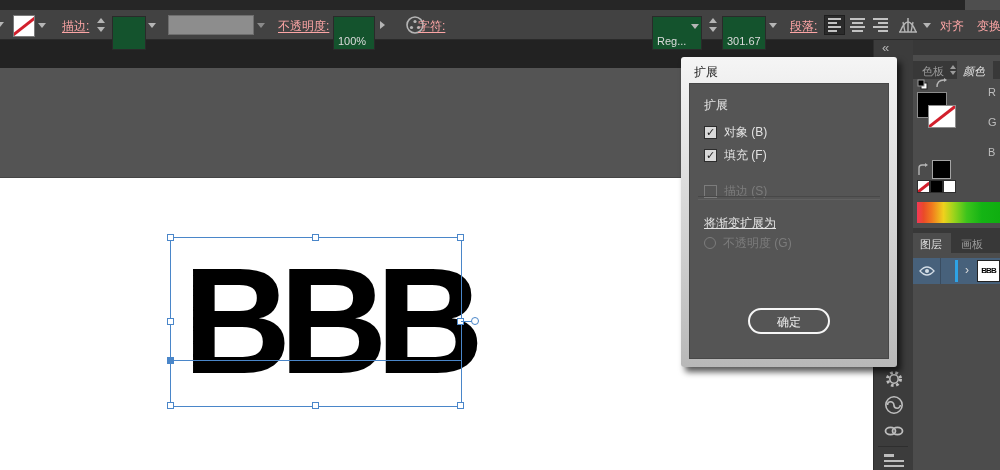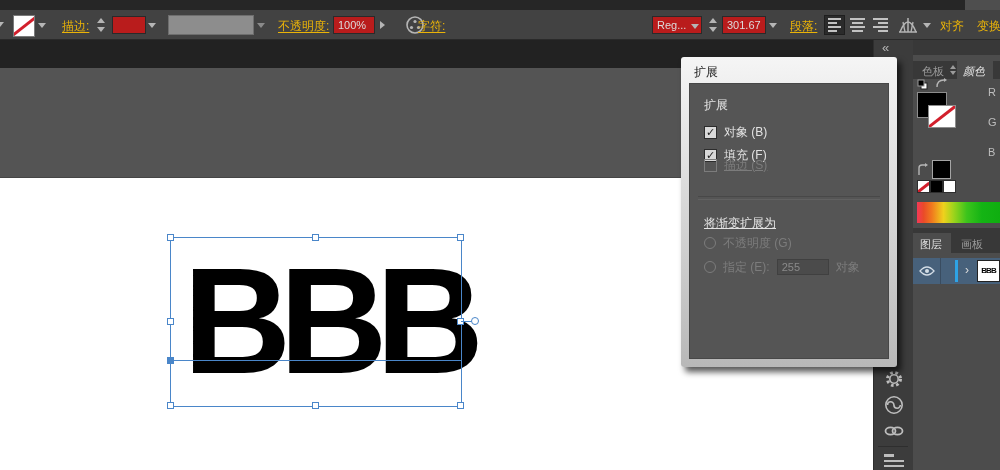--- a/index.html
+++ b/index.html
@@ -6,24 +6,24 @@
   .app{position:relative;width:1000px;height:470px;overflow:hidden;
        font-family:"Liberation Sans","DejaVu Sans",sans-serif;
        -webkit-font-smoothing:antialiased;color:#c9c9c9;font-size:12px;}
   .abs{position:absolute;}
   .u{text-decoration:underline;text-underline-offset:2px;}
 
   
   .top-strip{left:0;top:0;width:1000px;height:10px;background:#262626;}
   .top-strip .appbar-box{left:965px;top:0;width:35px;height:10px;background:#4e4e4e;}
   .control-bar{left:0;top:10px;width:1000px;height:30px;background:#424242;border-bottom:1px solid #2a2a2a;box-sizing:border-box;}
-  .lbl{position:absolute;top:8px;font-size:12px;color:#eab308;white-space:nowrap;}
+  .lbl{position:absolute;top:8px;font-size:12px;color:#fca5a5;white-space:nowrap;}
   .chev{position:absolute;width:0;height:0;border-left:4px solid transparent;border-right:4px solid transparent;border-top:5px solid #b5b5b5;}
   .chev-r{position:absolute;width:0;height:0;border-top:4px solid transparent;border-bottom:4px solid transparent;border-left:5px solid #b5b5b5;}
-  .field{position:absolute;height:18px;background:#b91c1c;border:1px solid #2a2a2a;box-sizing:border-box;color:#dcdcdc;font-size:11px;line-height:16px;padding:0 4px;}
+  .field{position:absolute;height:18px;background:#14532d;border:1px solid #2a2a2a;box-sizing:border-box;color:#dcdcdc;font-size:11px;line-height:16px;padding:16px 4px;}
   .swatch-none{background:#fff;position:relative;overflow:hidden;}
   .swatch-none::after{content:"";position:absolute;left:-20%;top:45%;width:140%;height:3px;background:#d21f2c;transform:rotate(-38deg);}
   .stepper{position:absolute;width:10px;height:16px;}
   .stepper .up{position:absolute;left:1px;top:1px;width:0;height:0;border-left:4px solid transparent;border-right:4px solid transparent;border-bottom:5px solid #b5b5b5;}
   .stepper .dn{position:absolute;left:1px;bottom:1px;width:0;height:0;border-left:4px solid transparent;border-right:4px solid transparent;border-top:5px solid #b5b5b5;}
   .alignbtn{position:absolute;top:5px;width:21px;height:20px;display:flex;flex-direction:column;justify-content:center;gap:2px;padding:0 3px;box-sizing:border-box;}
   .alignbtn div{height:2px;background:#c2c2c2;}
   .alignbtn.sel{background:#2b2b2b;border:1px solid #1f1f1f;}
   .al-l div:nth-child(even){width:70%;} .al-l div:nth-child(odd){width:100%;}
   .al-c div:nth-child(even){width:70%;margin:0 auto;} .al-c div:nth-child(odd){width:100%;}
@@ -289,38 +289,33 @@
       <span class="dlg-sec" style="top:13px;">扩展</span>
 
       <div class="dlg-row" style="top:41px;">
         <span class="cb">✓</span>
         <span>对象 (B)</span>
       </div>
       <div class="dlg-row" style="top:64px;">
         <span class="cb">✓</span>
         <span>填充 (F)</span>
       </div>
-      <div class="dlg-row dis" style="top:74px;text-decoration:underline;">
+      <div class="dlg-row dis" style="top:100px;text-decoration:underline;">
         <span class="cb off"></span>
         <span>描边 (S)</span>
       </div>
 
       <div class="dlg-divider" style="top:112px;"></div>
 
       <span class="dlg-sec" style="top:131px;text-decoration:underline;">将渐变扩展为</span>
 
       <div class="dlg-row dis" style="top:152px;">
         <span class="rd"></span>
         <span>不透明度 (G)</span>
       </div>
-      <div class="dlg-row dis" style="top:176px;">
-        <span class="rd"></span>
-        <span>指定 (E):</span>
-        <span class="spec-input">255</span>
-        <span>对象</span>
-      </div>
 
       <div class="dlg-btns">
+        <button class="pill primary">确定</button>
       </div>
     </div>
   </div>
 
 </div>
 
 </body></html>

